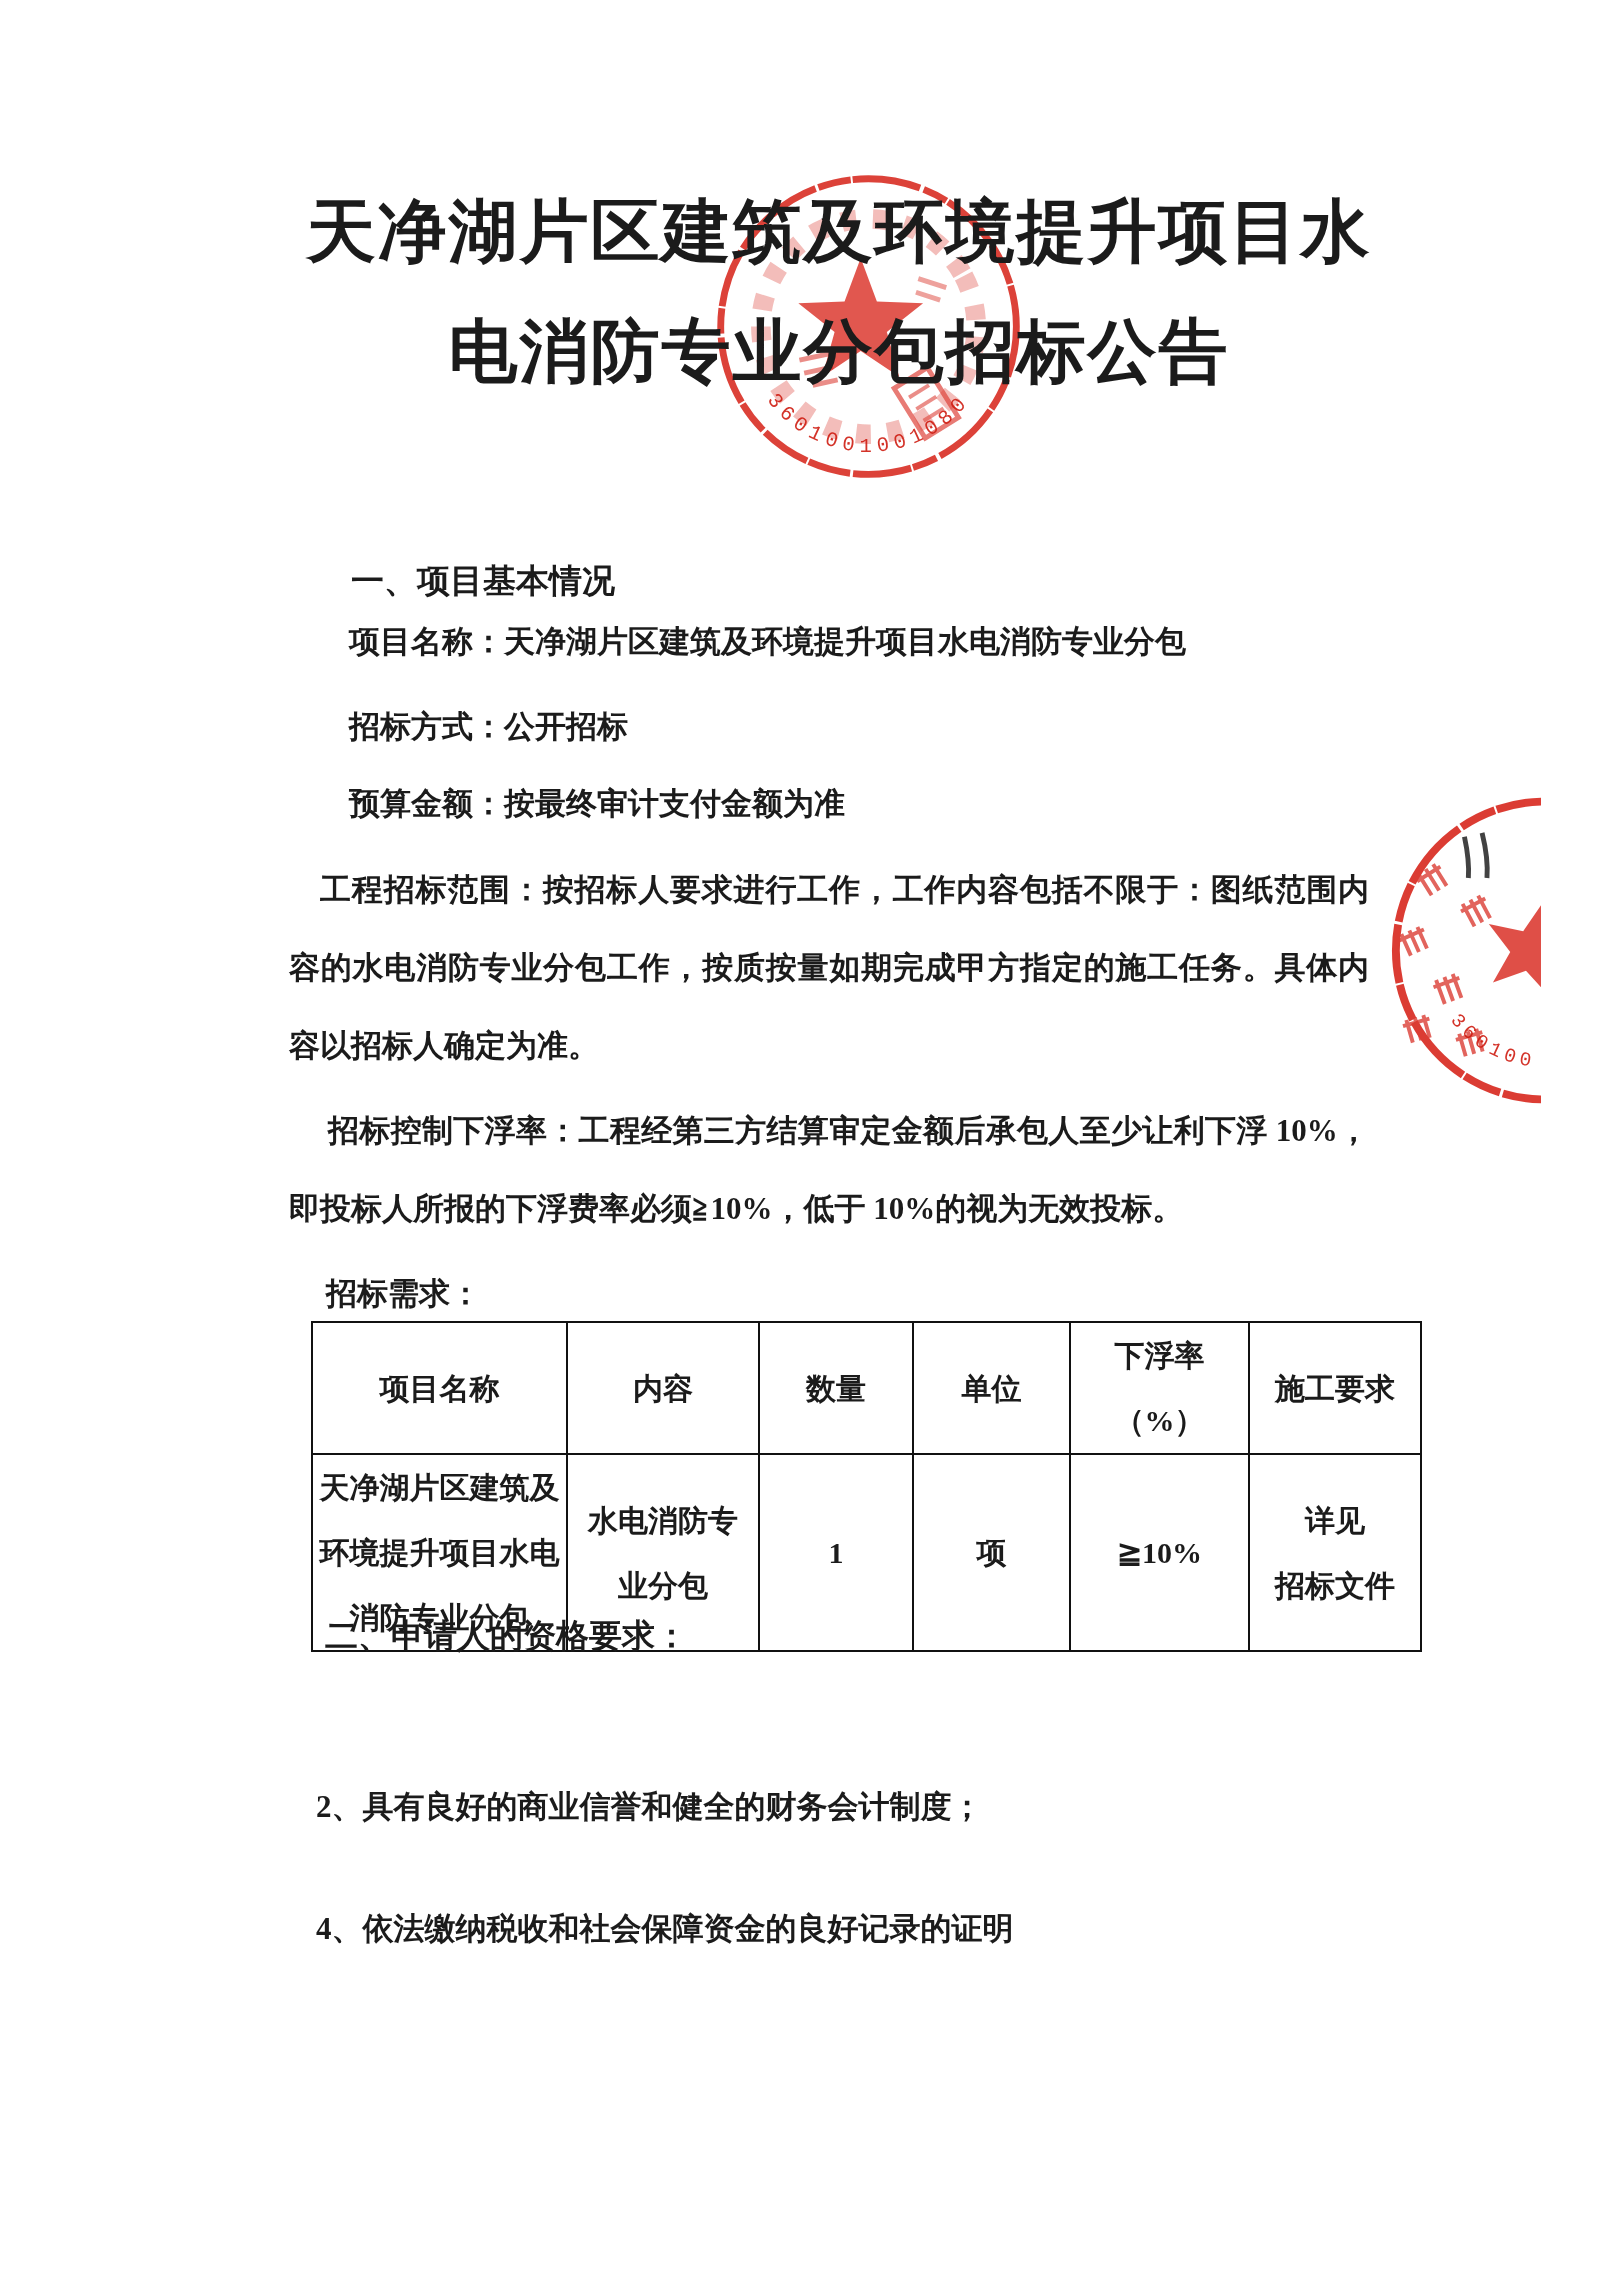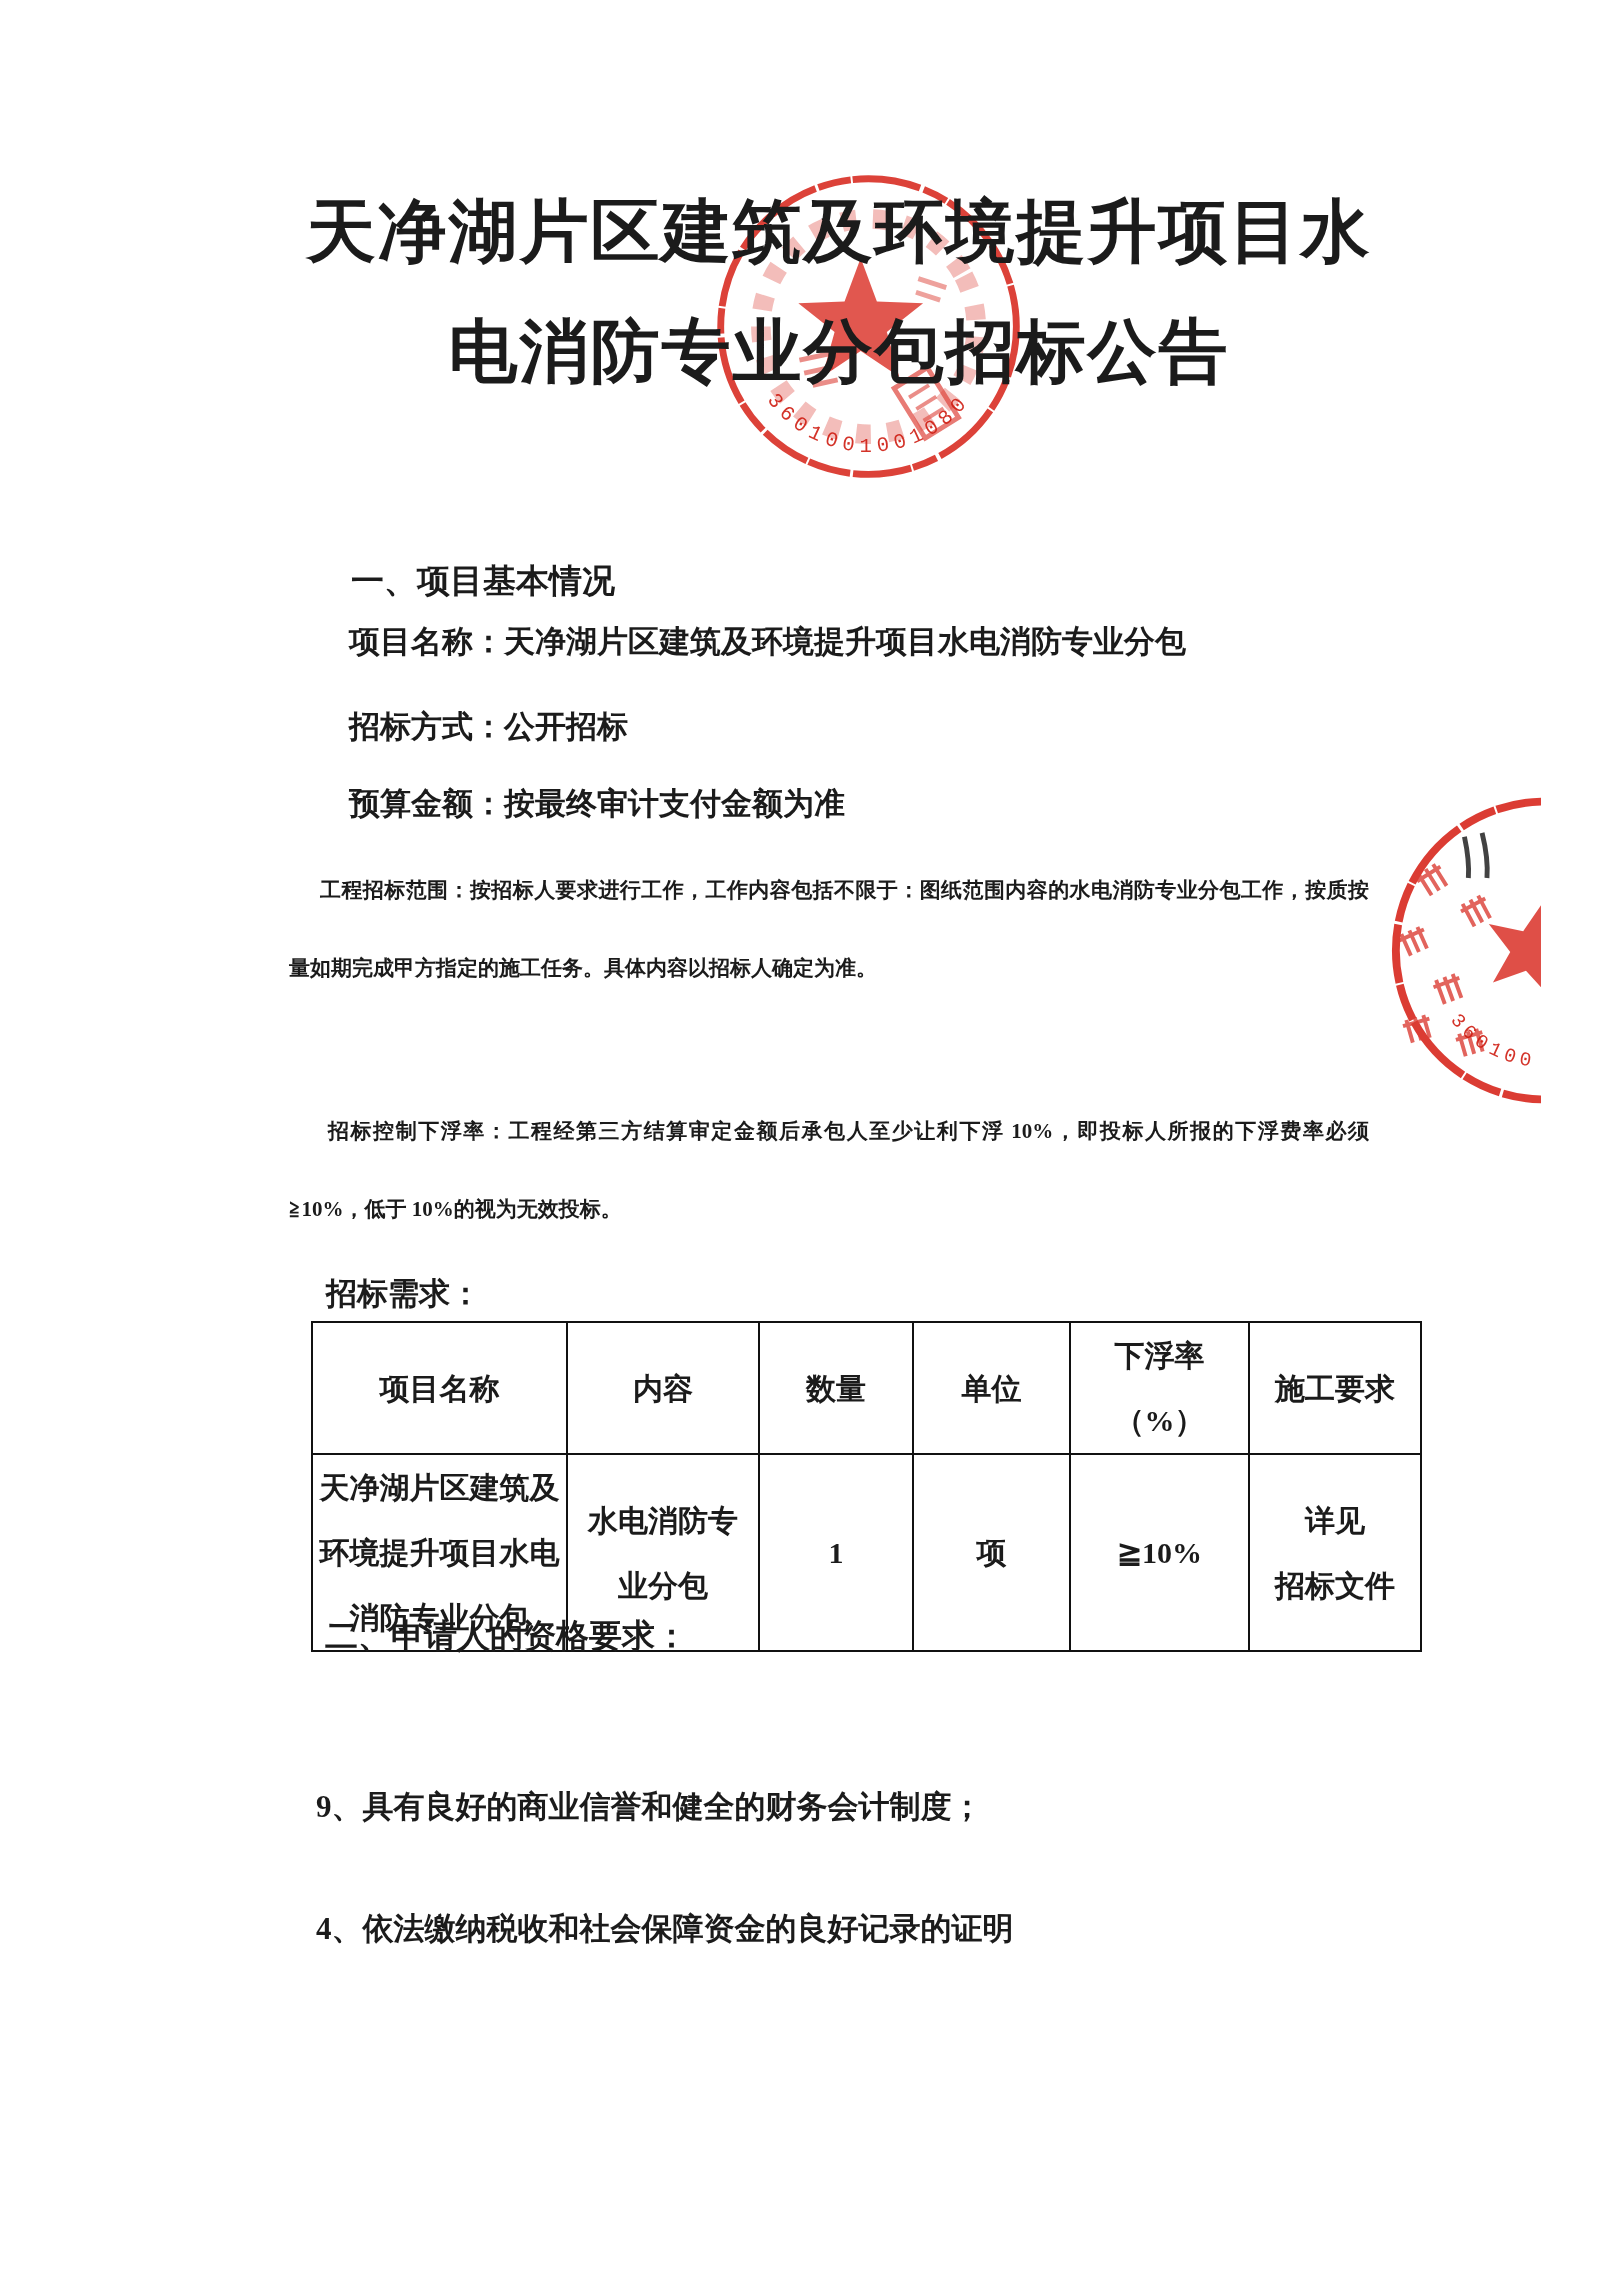--- a/index.html
+++ b/index.html
@@ -22,21 +22,21 @@
     transform:translateX(29px);
     z-index:3;
   }
   .h1{
     font-size:33px;font-weight:800;z-index:3;
   }
   .line{
     font-size:31px;font-weight:600;white-space:nowrap;z-index:3;
   }
   .para{
-    font-size:21px;font-weight:600;
+    font-size:31px;font-weight:600;
     width:1080px;left:289px;
     line-height:78px;
     text-align:justify;text-justify:inter-ideograph;
     z-index:3;
   }
   .para.tight{line-height:60px;}
   .indent1{text-indent:31px;}
   .indent2{text-indent:39px;}
   .indent3{text-indent:27.4px;}
   table.req{
@@ -165,19 +165,19 @@
         <div>详见</div>
         <div>招标文件</div>
       </td>
     </tr>
   </tbody>
     </table>
 
   <div class="abs h1" style="top:1614px;left:325px;">二、申请人的资格要求：</div>
 
 
-  <div class="abs line" style="top:1786px;left:316px;">9、具有良好的商业信誉和健全的财务会计制度；</div>
+  <div class="abs line" style="top:1786px;left:316px;">2、具有良好的商业信誉和健全的财务会计制度；</div>
 
 
   <div class="abs line" style="top:1908px;left:316px;text-align:center;">4、依法缴纳税收和社会保障资金的良好记录的证明</div>
 
 </div>
 
 
 </body></html>

